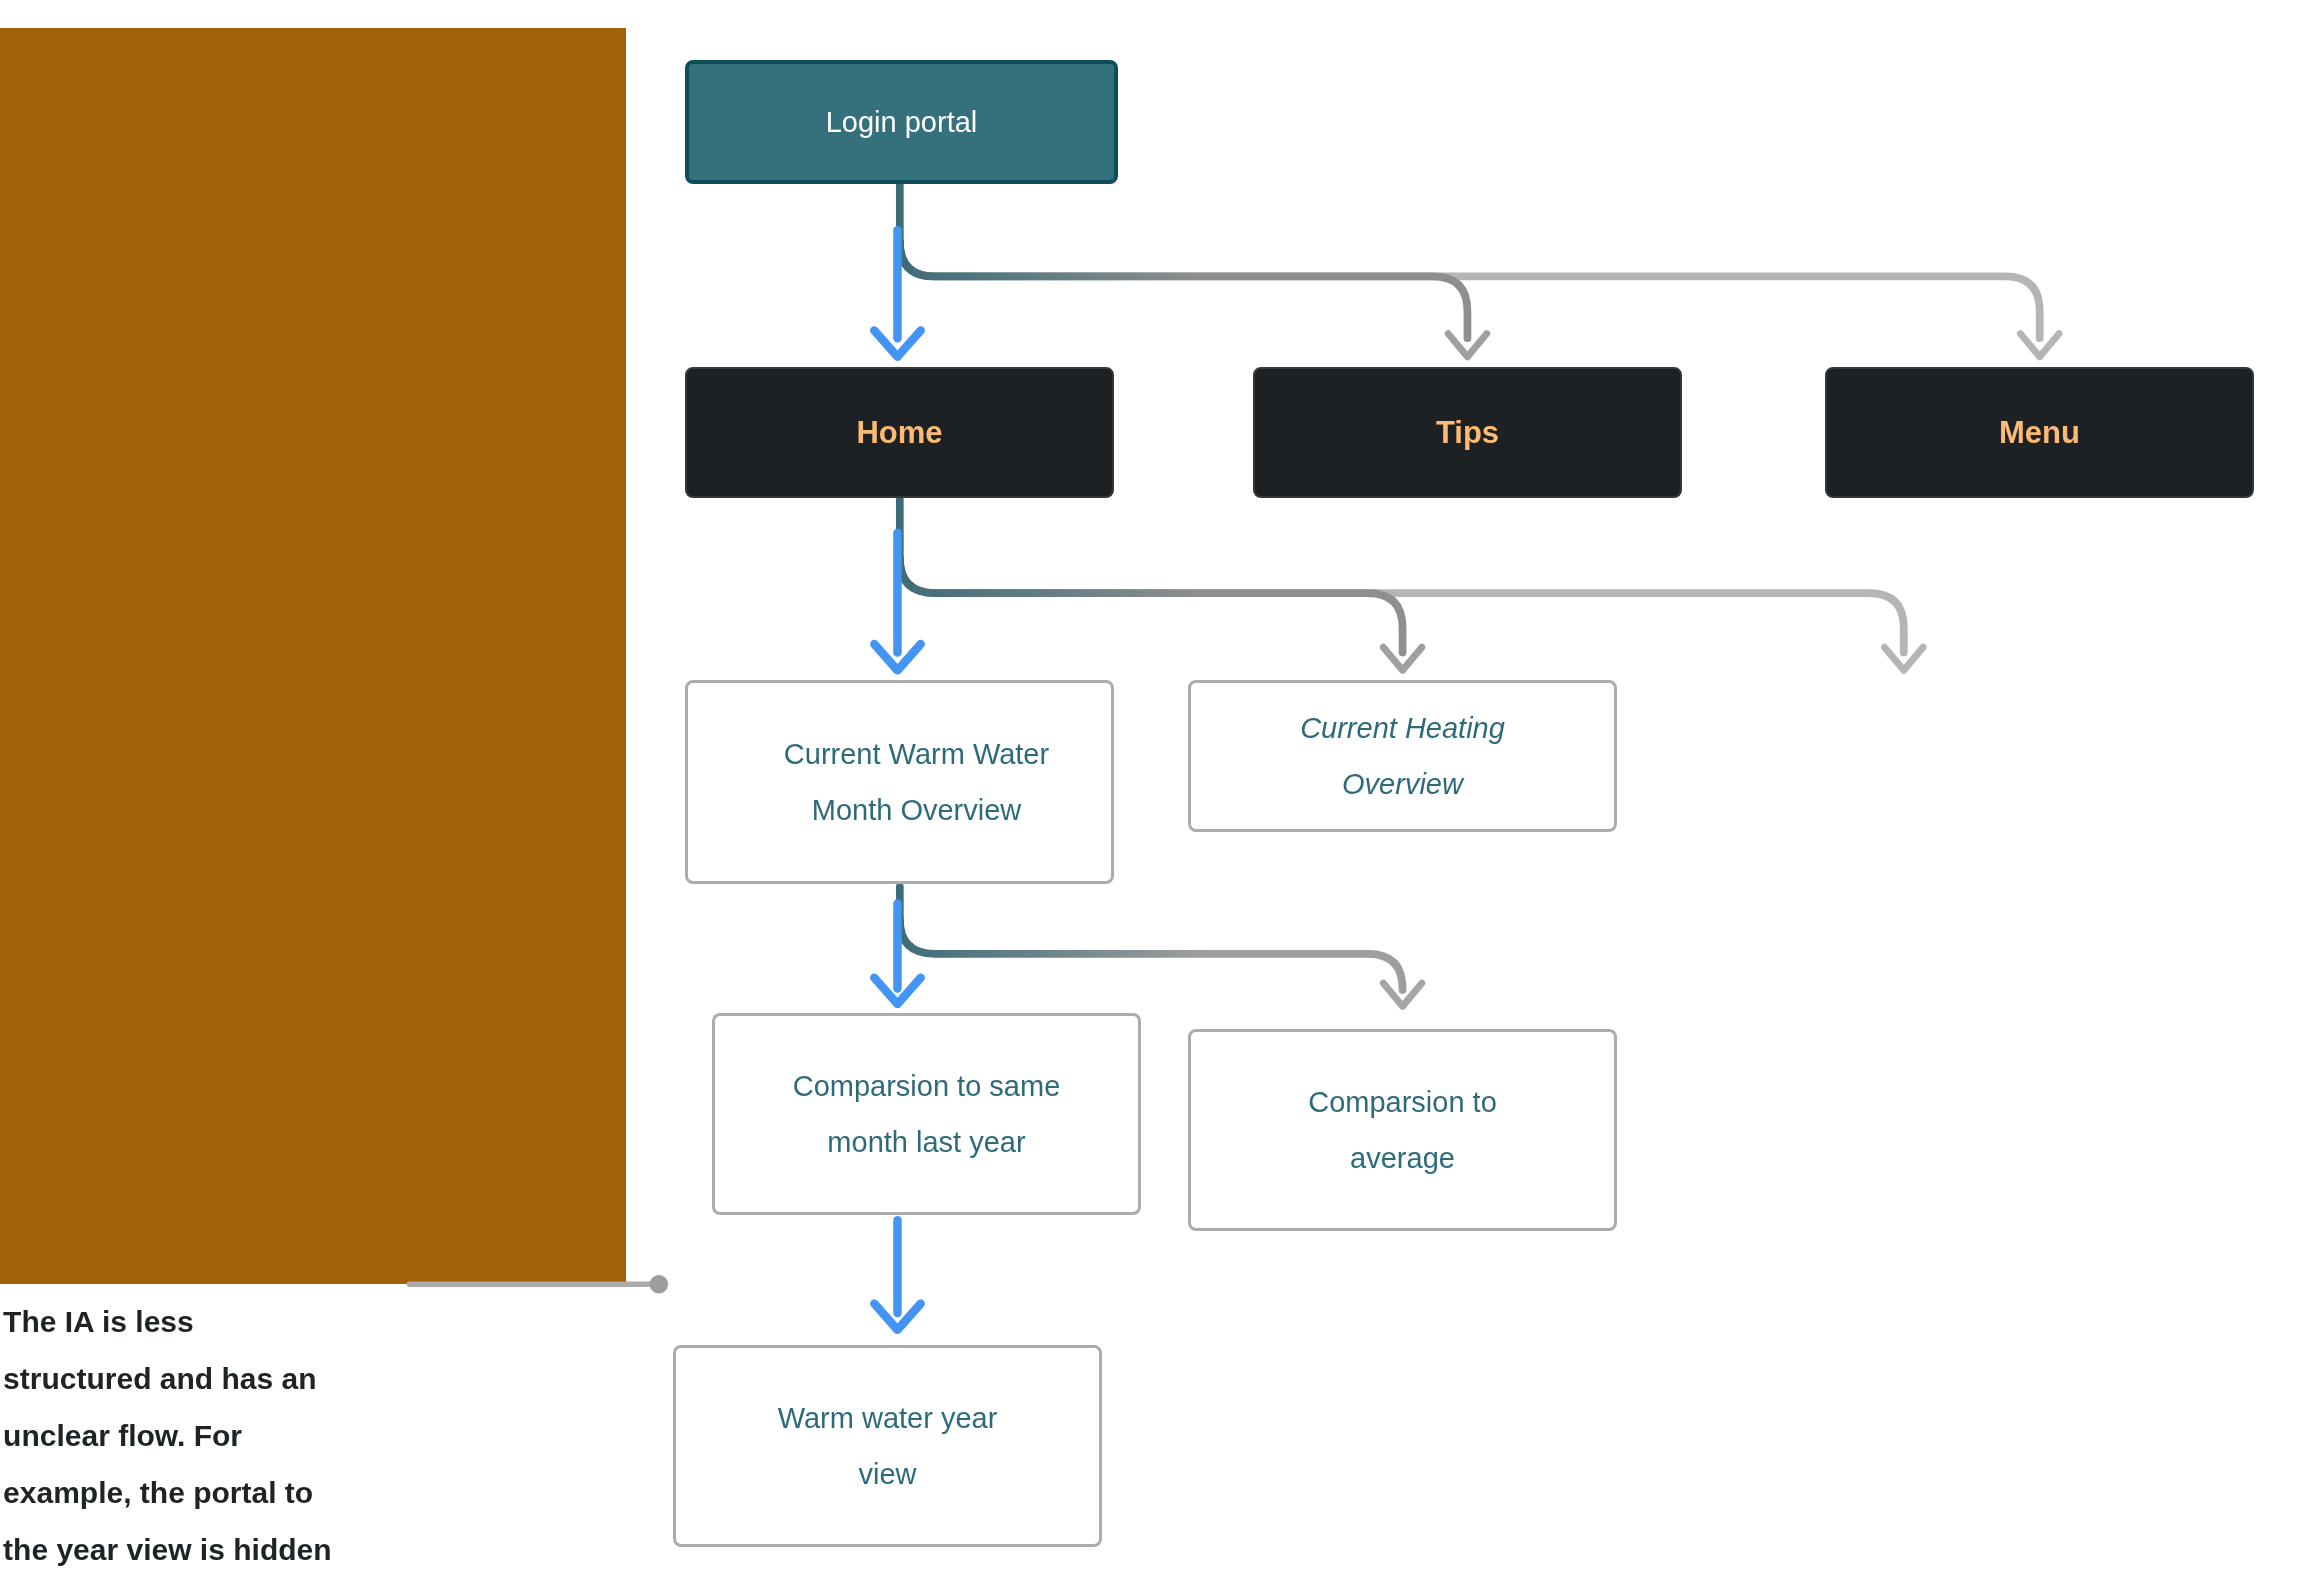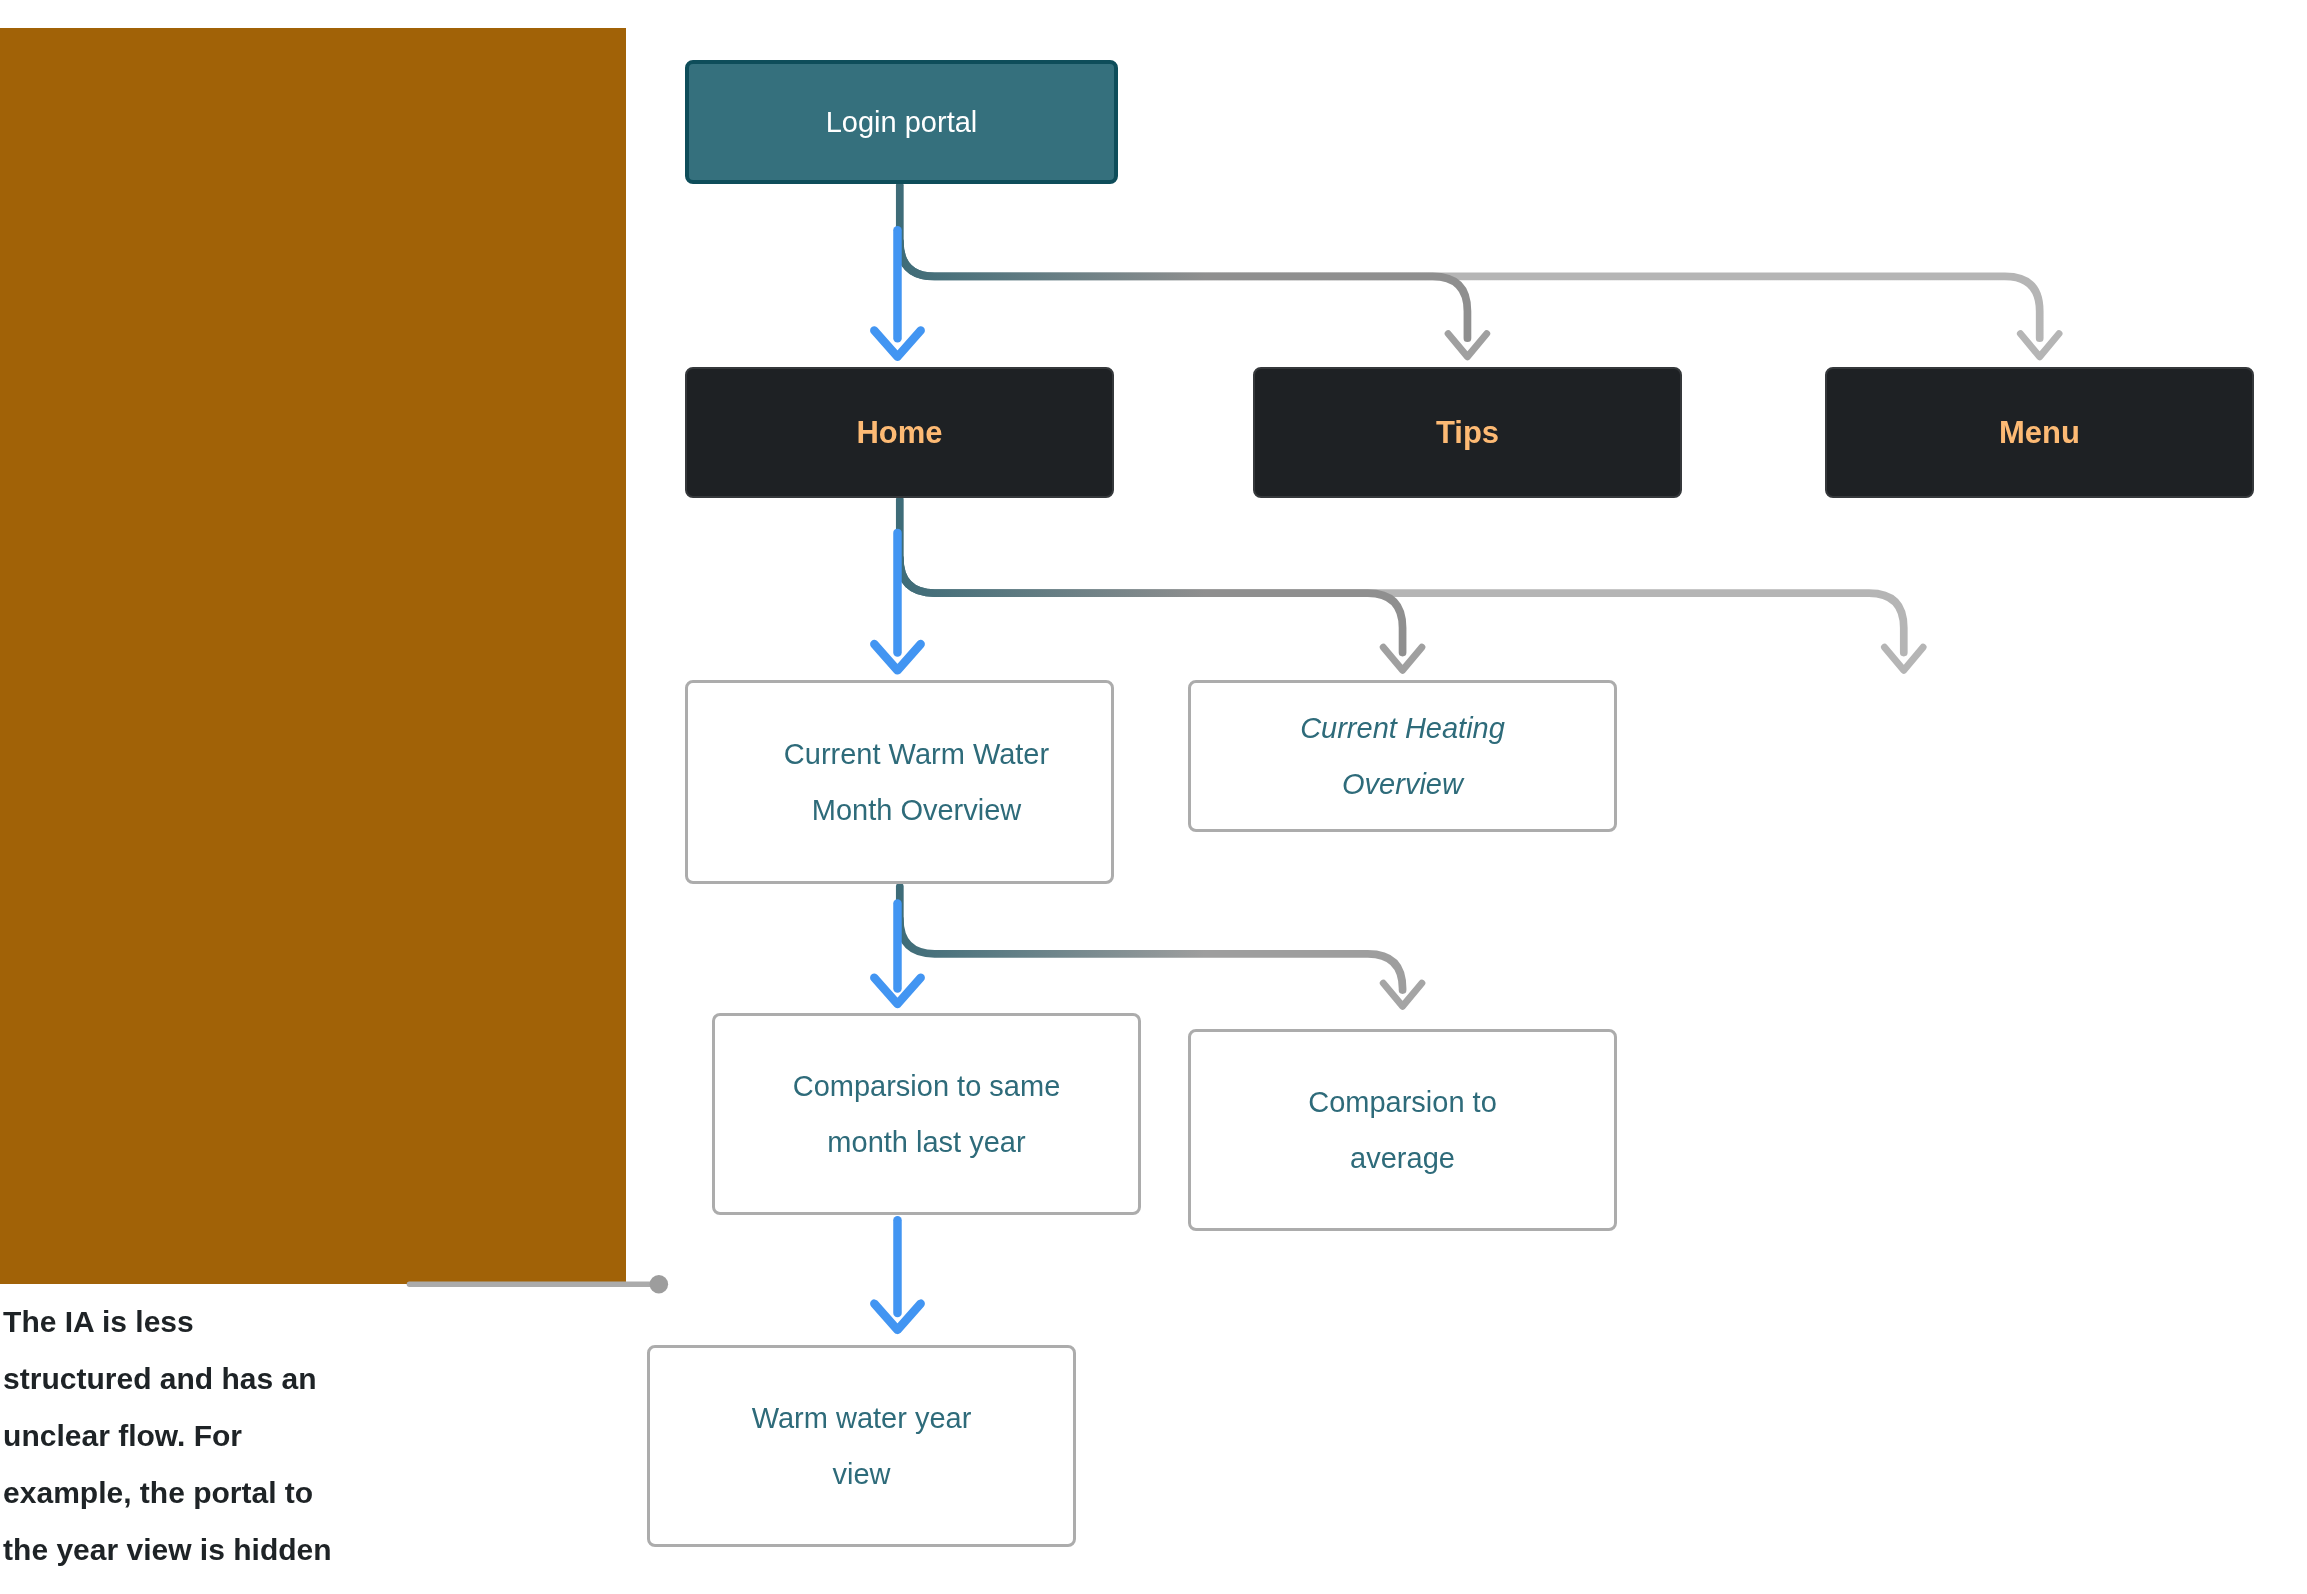--- a/index.html
+++ b/index.html
@@ -59,21 +59,21 @@
   
   .n-login  { left:685px;  top:60px;   width:433px; height:124px; }
   .n-home   { left:685px;  top:367px;  width:429px; height:131px; }
   .n-tips   { left:1253px; top:367px;  width:429px; height:131px; }
   .n-menu   { left:1825px; top:367px;  width:429px; height:131px; }
   .n-wwm    { left:685px;  top:680px;  width:429px; height:204px;padding-left:34px; }
   .n-heat   { left:1188px; top:680px;  width:429px; height:152px;font-style:italic; }
   .n-quick  { left:1688px; top:680px;  width:431px; height:204px; }
   .n-cmpm   { left:712px;  top:1013px; width:429px; height:202px; }
   .n-cmpa   { left:1188px; top:1013px; width:429px; height:202px;margin-top:16px; }
-  .n-wwy    { left:647px;  top:1345px; width:429px; height:202px; }
+  .n-wwy    { left:673px;  top:1345px; width:429px; height:202px; }
 </style>
 </head>
 <body>
 
 <div class="canvas">
 
   <div class="sidebar">
     <div class="annotation">The IA is less
 structured and has an
 unclear flow. For

